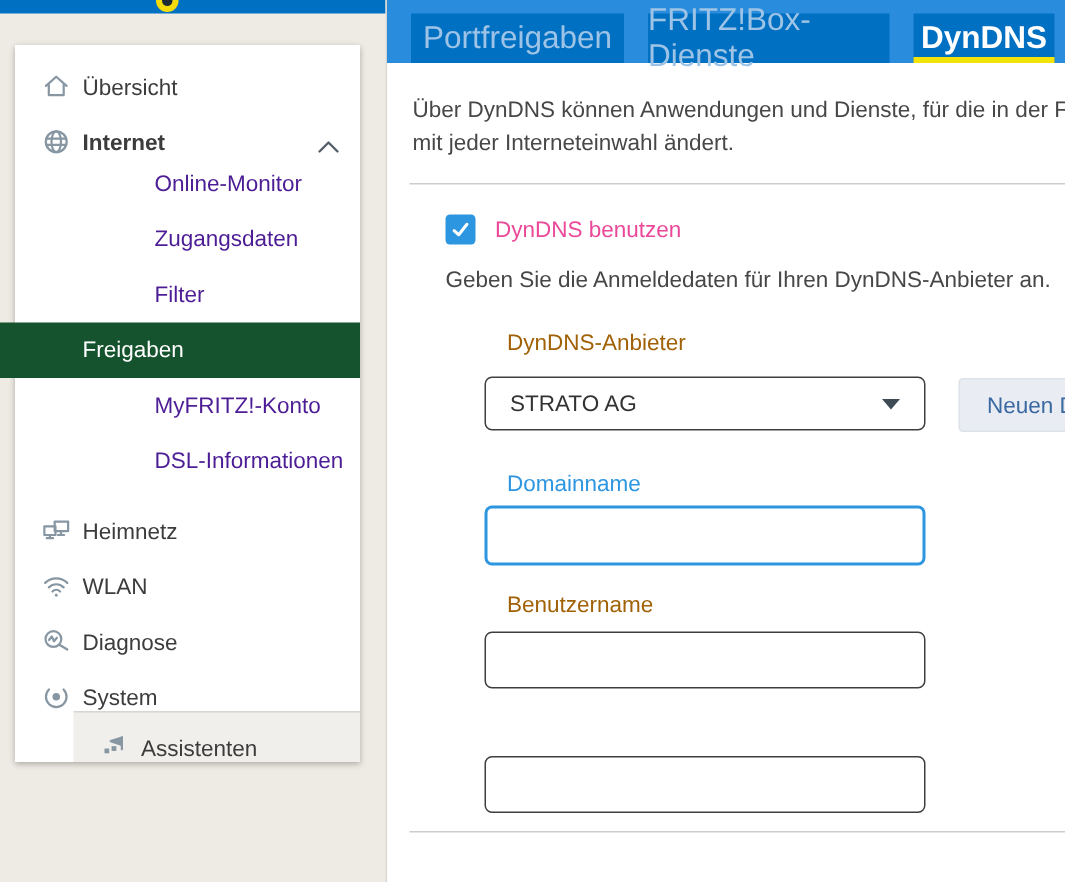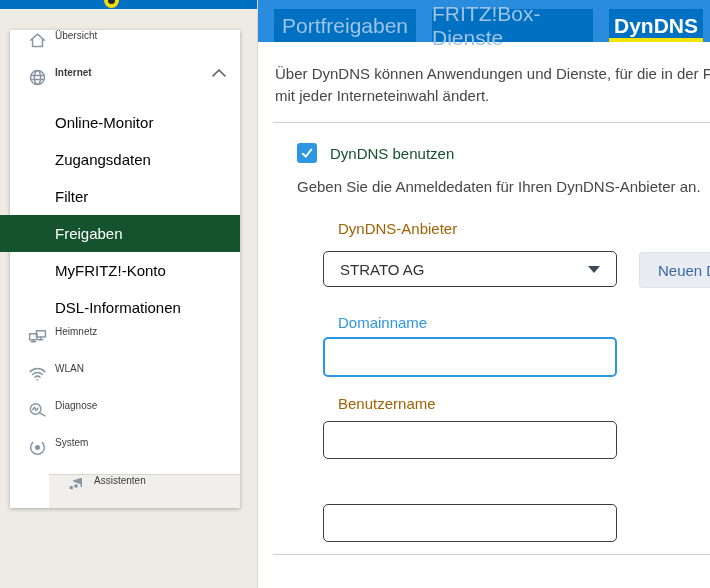--- a/index.html
+++ b/index.html
@@ -10,26 +10,26 @@
     -webkit-font-smoothing:antialiased;
   }
   
   .topbar{position:absolute;left:0;top:0;width:258px;height:9px;background:#0070c2;overflow:hidden;}
   .logo-fragment{position:absolute;left:104px;top:-7px;width:15px;height:15px;border-radius:50%;
     background:#f5db0c;}
   .logo-dot{position:absolute;left:4px;top:4px;width:7px;height:7px;border-radius:50%;background:#1d2a33;}
   
   .sidebar{position:absolute;left:10px;top:30px;width:230px;height:478px;background:#ffffff;
     box-shadow:0 1px 4px rgba(0,0,0,.28);}
-  .nav-item{display:flex;align-items:flex-start;height:37px;padding-left:17px;box-sizing:border-box;
-    color:#3c3c3c;font-size:10px;cursor:pointer;}
+  .nav-item{display:flex;align-items:flex-end;height:37px;padding-left:17px;box-sizing:border-box;
+    color:#3c3c3c;font-size:15px;cursor:pointer;}
   .nav-item .nav-icon{width:20px;height:20px;margin-right:8px;flex:0 0 20px;display:flex;align-items:center;justify-content:center;}
   .nav-item.bold .nav-label{font-weight:bold;}
   .nav-sub{display:flex;align-items:center;height:37px;padding-left:45px;box-sizing:border-box;
-    color:#000000;font-size:15px;cursor:pointer;}
+    color:#4c1d95;font-size:15px;cursor:pointer;margin-left:48px;}
   .nav-sub.selected{background:#14532d;color:#ffffff;margin-left:-10px;padding-left:55px;width:240px;}
   .chevron{margin-left:auto;margin-right:13px;display:flex;align-items:center;}
   .nav-item.assistenten{height:34px;border-top:1px solid #d8d6d1;background:#f1efec;margin-left:39px;}
   svg.ic{stroke:#8796a3;fill:none;stroke-width:1.4;stroke-linecap:round;stroke-linejoin:round;}
   svg.ch{stroke:#55606a;fill:none;stroke-width:1.6;stroke-linecap:round;stroke-linejoin:round;}
   
   .content{position:absolute;left:257px;top:0;width:453px;height:588px;background:#ffffff;
     border-left:1px solid #d9d5ce;box-sizing:border-box;overflow:hidden;}
   .tabband{position:absolute;left:0;top:0;width:100%;height:42px;background:#2a8cdc;}
   .tab{position:absolute;top:9px;height:33px;background:#0070c2;color:#9dc3e6;font-size:21px;
@@ -39,21 +39,21 @@
   .tab.t2{left:351px;width:94px;}
   .tab.active{color:#ffffff;font-weight:bold;}
   .tab.active::after{content:"";position:absolute;left:0;right:0;bottom:0;height:4px;background:#f2e30a;}
   .intro{position:absolute;left:17px;top:63px;right:0;color:#474747;font-size:15px;line-height:22px;}
   .intro div{white-space:nowrap;overflow:hidden;}
   .divider{position:absolute;left:15px;right:0;height:1px;background:#cfcccc;}
   .d1{top:122px;}
   .d2{top:554px;}
   .checkbox-row{position:absolute;left:39px;top:143px;display:flex;align-items:center;cursor:pointer;}
   .checkbox{width:20px;height:20px;border-radius:3px;background:#2d96e0;display:flex;align-items:center;justify-content:center;flex:0 0 20px;}
-  .cb-label{margin-left:13px;font-size:15px;color:#14532d;}
+  .cb-label{margin-left:13px;font-size:15px;color:#ec4899;}
   .instruction{position:absolute;left:39px;top:178px;font-size:15px;color:#474747;white-space:nowrap;}
   .f-label{position:absolute;left:80px;font-size:15px;color:#a16207;white-space:nowrap;}
   .f-label.blue{color:#2d96e0;}
   .lbl-provider{top:220px;}
   .lbl-domain{top:314px;}
   .lbl-user{top:395px;}
   .lbl-pass{top:507px;}
   .selectbox{position:absolute;left:65px;top:251px;width:294px;height:36px;box-sizing:border-box;
     border:1.5px solid #3e3e3e;border-radius:5px;background:#fff;display:flex;align-items:center;
     padding:0 16px;font-size:15px;color:#333;cursor:pointer;}

